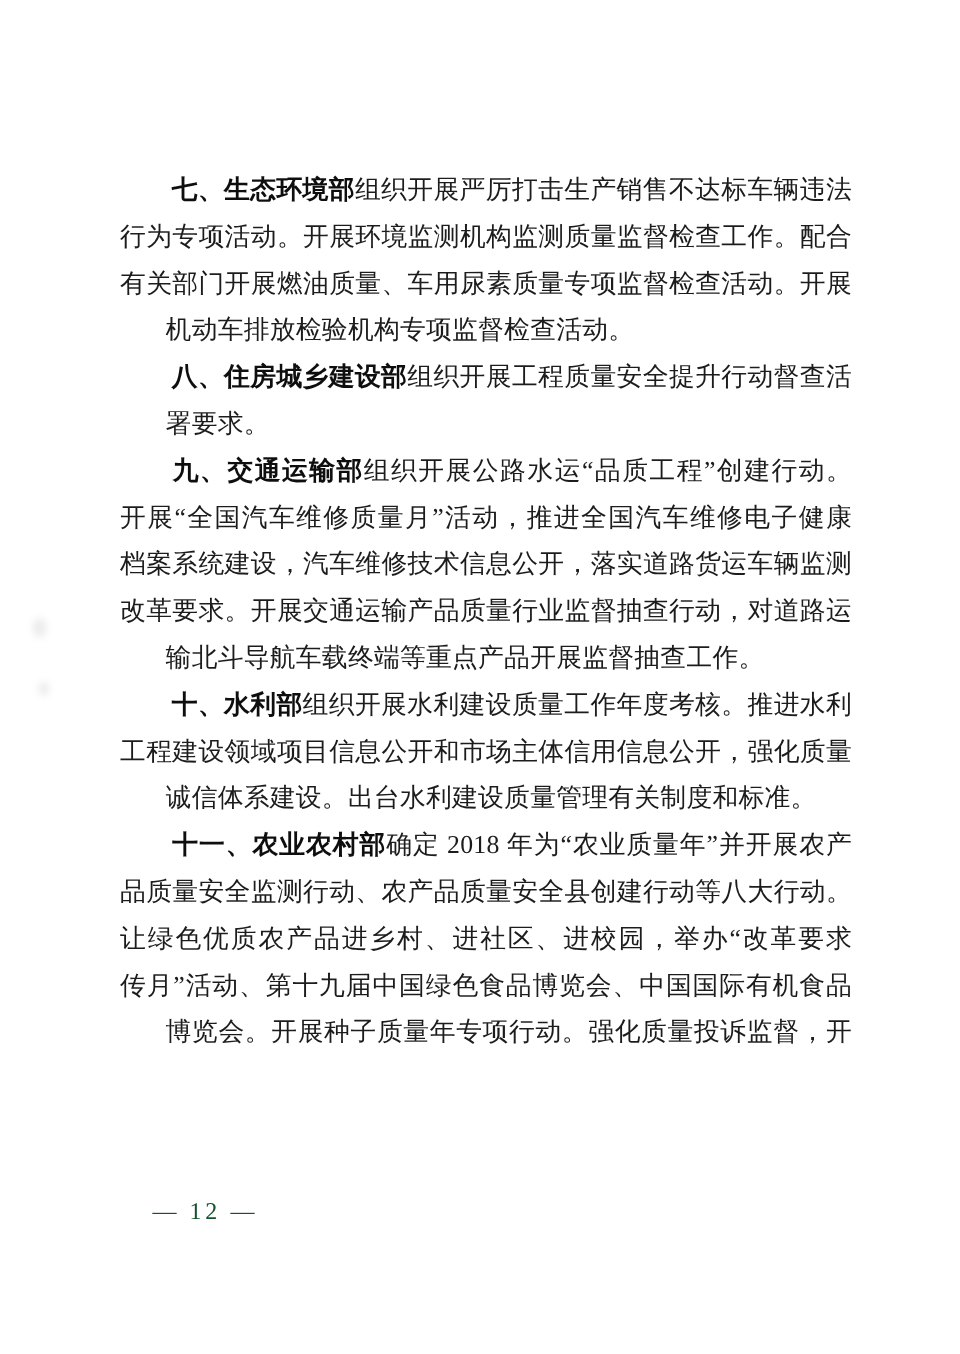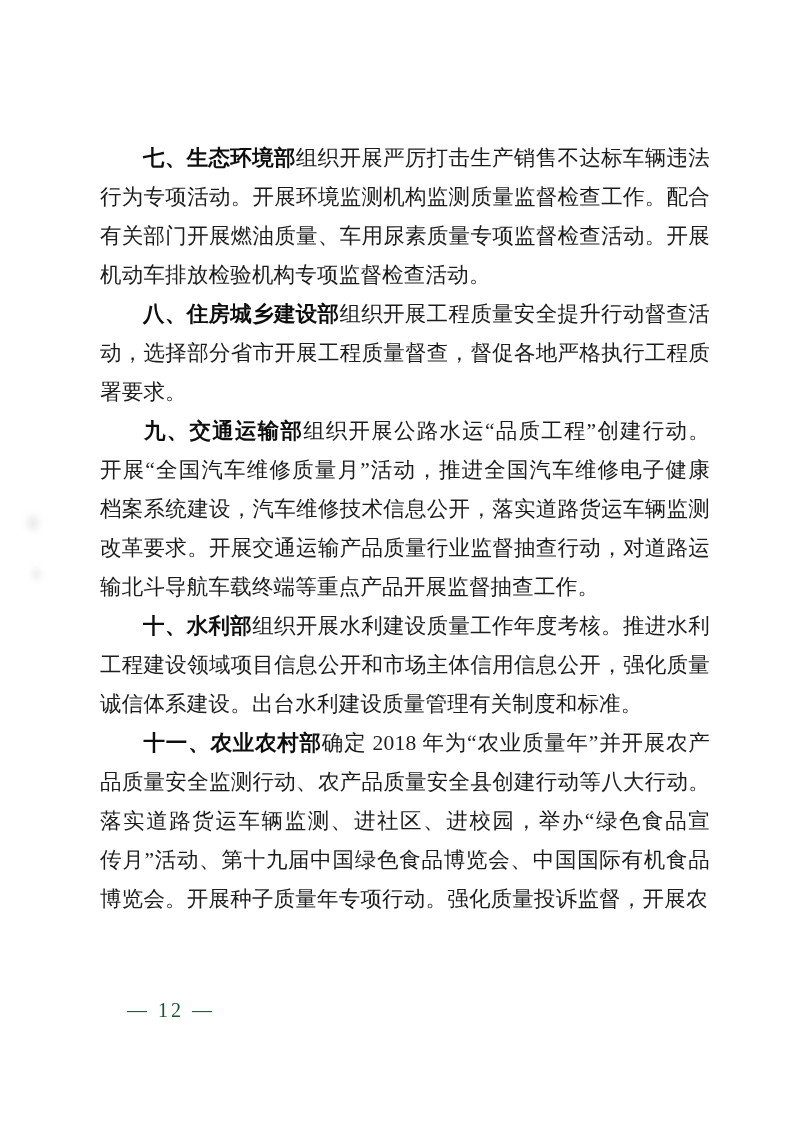--- a/index.html
+++ b/index.html
@@ -36,20 +36,21 @@
     height: 39px;
     line-height: 39px;
     font-size: 21.5px;
     letter-spacing: 0.2px;
     text-align: justify;
     text-align-last: justify;
     overflow: hidden;
   }
   .line.last {
     text-align-last: left;
+    margin-left: 38px;
   }
   .indent {
     display: inline-block;
     width: 43px; height: 1px;
     vertical-align: baseline;
   }
   .head {
     font-family: Liberation Serif, serif;
     font-weight: 700;
     color: #0e0e0e;
@@ -73,38 +74,37 @@
 
   <div class="content">
       <div class="para">
         <div class="line"><span class="indent"></span><b class="head">七、生态环境部</b>组织开展严厉打击生产销售不达标车辆违法</div>
         <div class="line">行为专项活动。开展环境监测机构监测质量监督检查工作。配合</div>
         <div class="line">有关部门开展燃油质量、车用尿素质量专项监督检查活动。开展</div>
         <div class="line last">机动车排放检验机构专项监督检查活动。</div>
       </div>
       <div class="para">
         <div class="line"><span class="indent"></span><b class="head">八、住房城乡建设部</b>组织开展工程质量安全提升行动督查活</div>
-        <div class="line">动，选择部分省市开展工程质量督查，督促各地严格执行工程质</div>
         <div class="line last">署要求。</div>
       </div>
       <div class="para">
         <div class="line"><span class="indent"></span><b class="head">九、交通运输部</b>组织开展公路水运“品质工程”创建行动。</div>
         <div class="line">开展“全国汽车维修质量月”活动，推进全国汽车维修电子健康</div>
         <div class="line">档案系统建设，汽车维修技术信息公开，落实道路货运车辆监测</div>
         <div class="line">改革要求。开展交通运输产品质量行业监督抽查行动，对道路运</div>
         <div class="line last">输北斗导航车载终端等重点产品开展监督抽查工作。</div>
       </div>
       <div class="para">
         <div class="line"><span class="indent"></span><b class="head">十、水利部</b>组织开展水利建设质量工作年度考核。推进水利</div>
         <div class="line">工程建设领域项目信息公开和市场主体信用信息公开，强化质量</div>
         <div class="line last">诚信体系建设。出台水利建设质量管理有关制度和标准。</div>
       </div>
       <div class="para">
         <div class="line"><span class="indent"></span><b class="head">十一、农业农村部</b>确定 2018 年为“农业质量年”并开展农产</div>
         <div class="line">品质量安全监测行动、农产品质量安全县创建行动等八大行动。</div>
-        <div class="line">落实道路货运车辆监测、进社区、进校园，举办“绿色食品宣</div>
+        <div class="line">让绿色优质农产品进乡村、进社区、进校园，举办“改革要求</div>
         <div class="line">传月”活动、第十九届中国绿色食品博览会、中国国际有机食品</div>
         <div class="line last">博览会。开展种子质量年专项行动。强化质量投诉监督，开展农</div>
       </div>
     </div>
 
   <div class="footer">— 12 —</div>
 </div>
 
 </body></html>

